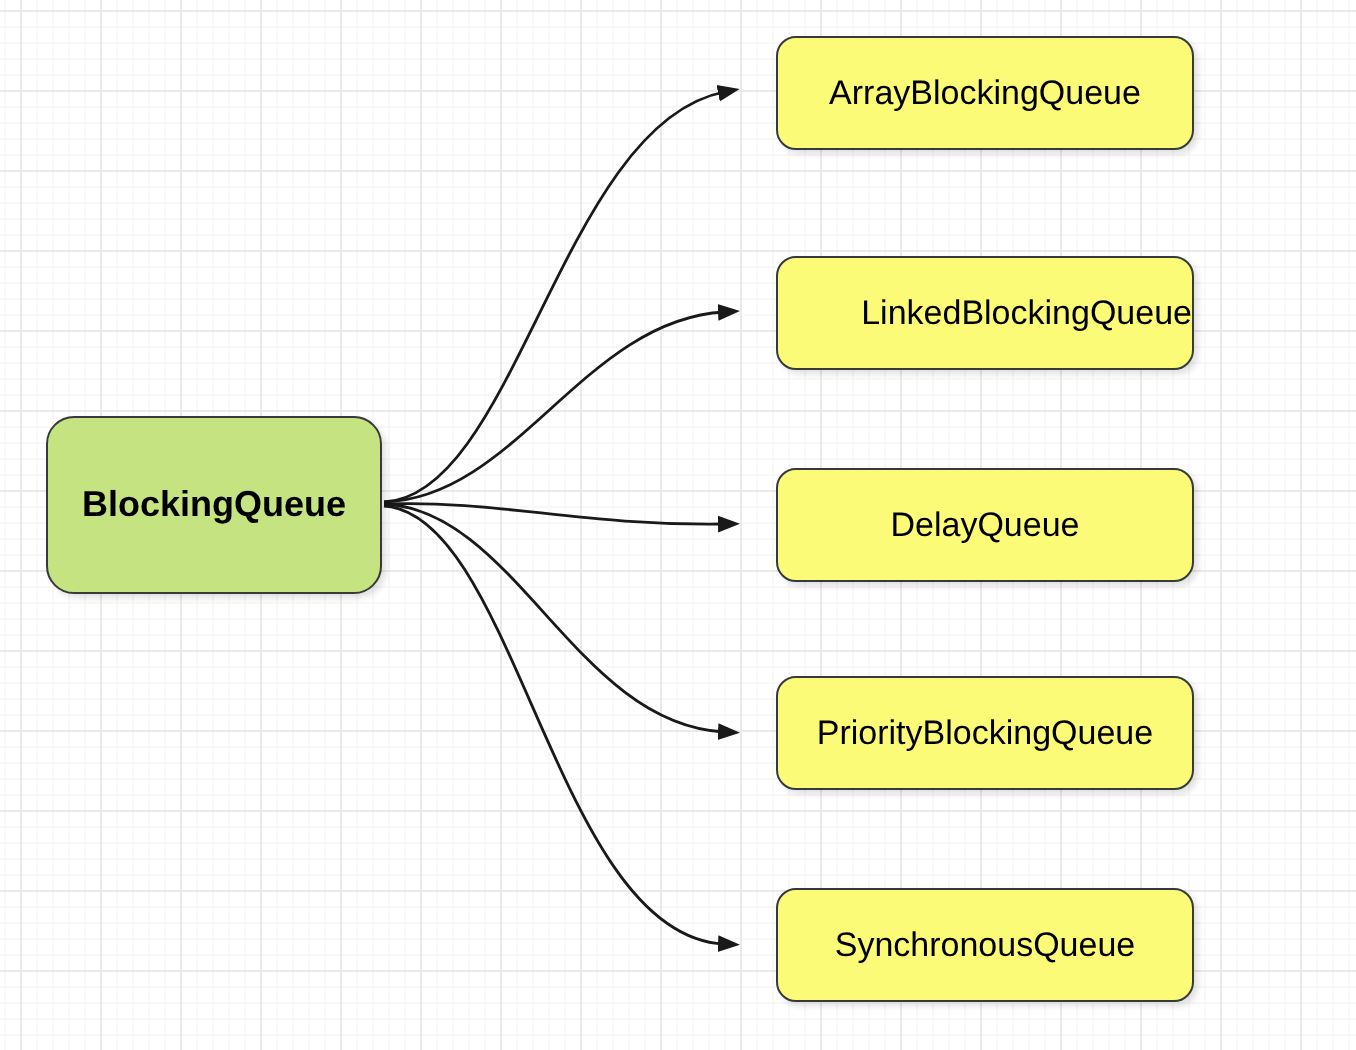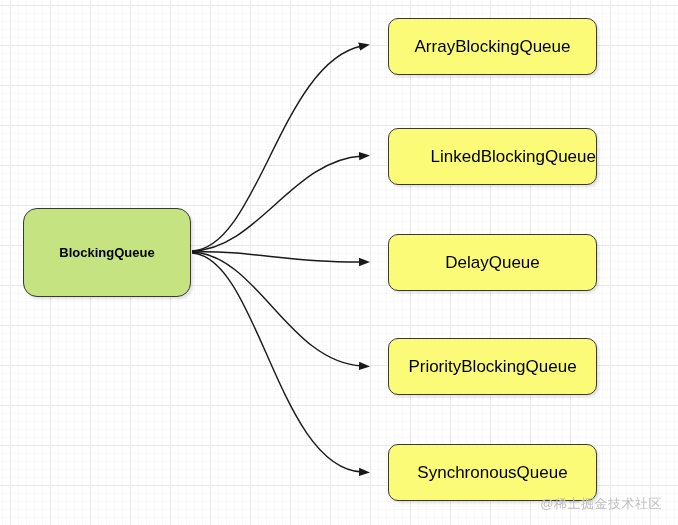--- a/index.html
+++ b/index.html
@@ -42,21 +42,21 @@
     display:flex;align-items:center;justify-content:center;
     text-align:center;
     color:var(--text-color);
     border:1.5px solid var(--node-stroke);
     box-shadow:2px 2px 3px rgba(0,0,0,0.12);
   }
   .node-root{
     left:23px;top:208px;width:168px;height:89px;
     background:var(--root-fill);
     border-radius:14px;
-    font-size:13px;font-weight:bold;
+    font-size:18px;font-weight:bold;
   }
   .node-child{
     left:372px;width:209px;height:57px;
     background:var(--child-fill);
     border-radius:10px;
     font-size:17px;
     margin-left:16px;
   }
   .node-child.c0{top:18px;}
   .node-child.c1{top:128px;justify-content:flex-end;}
@@ -102,15 +102,14 @@
   <div class="node node-child c2">
     <span>DelayQueue</span>
   </div>
   <div class="node node-child c4">
     <span>SynchronousQueue</span>
   </div>
   <div class="node node-child c3">
     <span>PriorityBlockingQueue</span>
   </div>
 
-  <div class="watermark">@稀土掘金技术社区</div>
 
 </div>
 
 </body></html>

